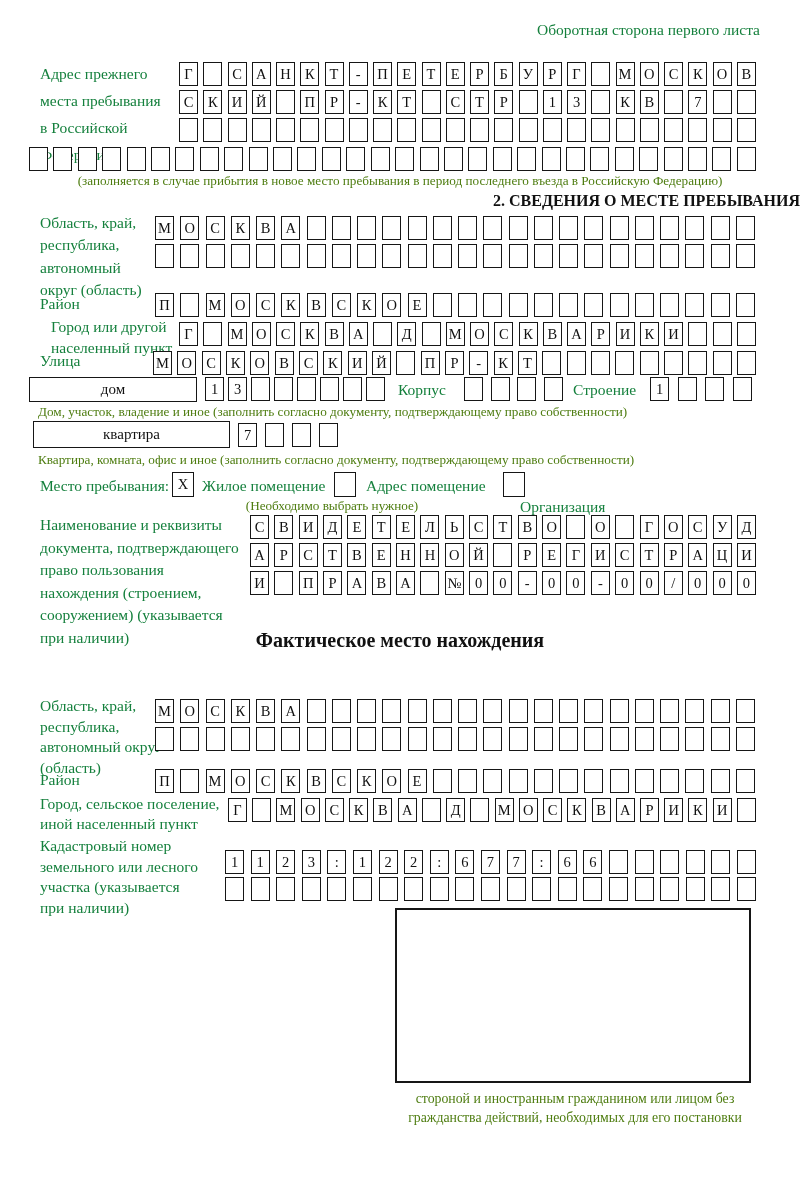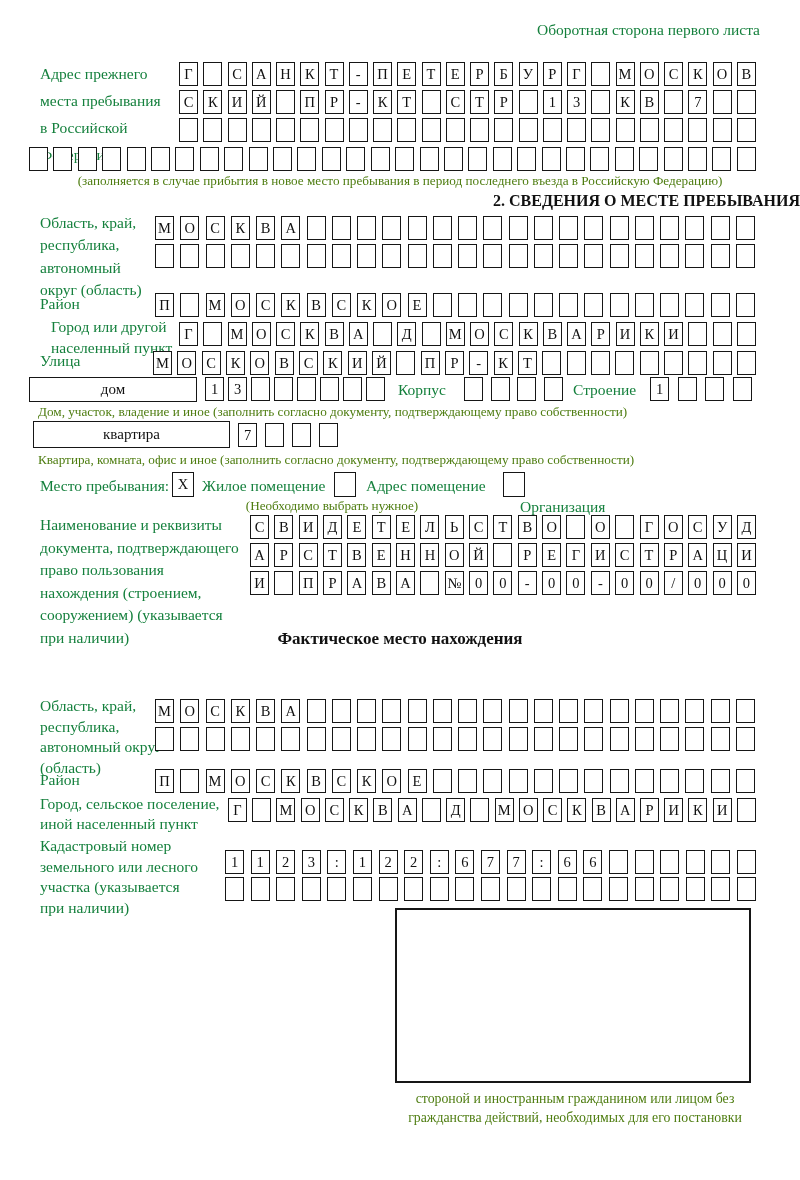--- a/index.html
+++ b/index.html
@@ -414,21 +414,21 @@
       <span class="cell">0</span>
       <span class="cell">-</span>
       <span class="cell">0</span>
       <span class="cell">0</span>
       <span class="cell">/</span>
       <span class="cell">0</span>
       <span class="cell">0</span>
       <span class="cell">0</span>
     </div>
 
-  <div class="title" style="top:629px;font-size:17px;">Фактическое место нахождения</div>
+  <div class="title" style="top:629px;font-size:20px;">Фактическое место нахождения</div>
 
   <div class="lbl" style="left:40px;top:696px;line-height:20.5px;">
       <div>Область, край,</div>
       <div>республика,</div>
       <div>автономный округ</div>
       <div>(область)</div>
     </div>
   <div class="boxrow" style="left:155px;top:699px;width:600px;">
       <span class="cell">М</span>
       <span class="cell">О</span>

